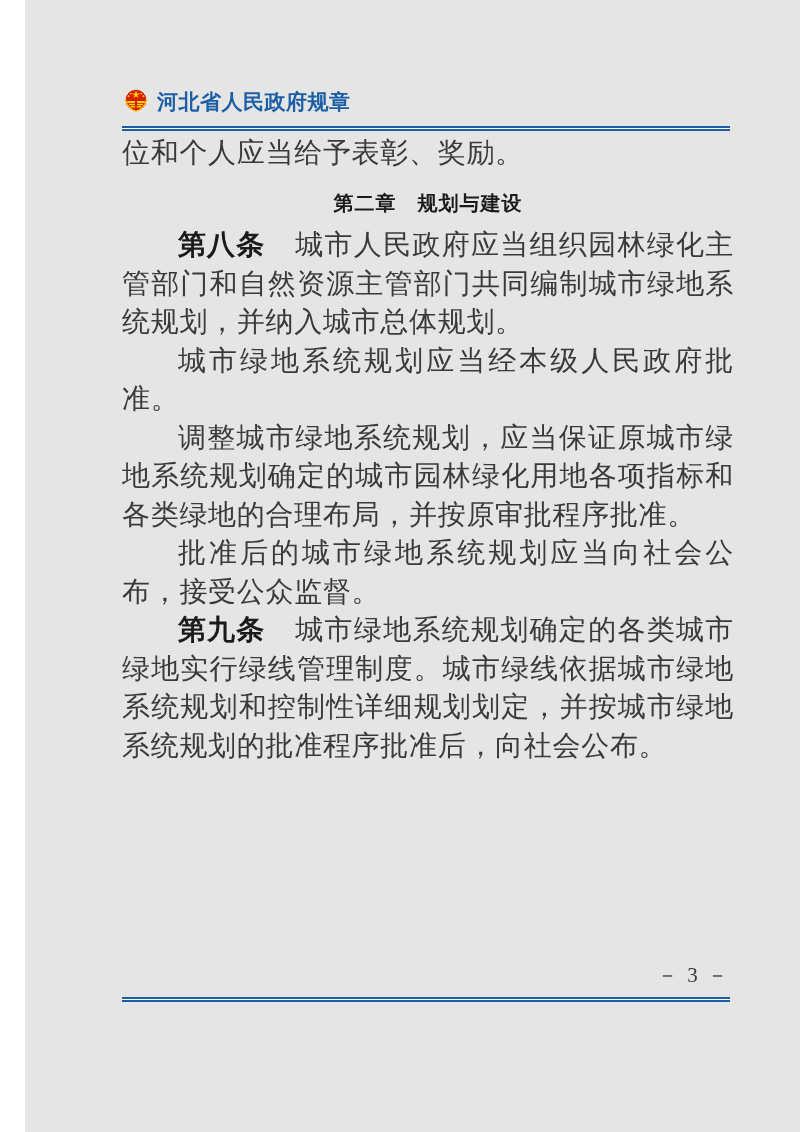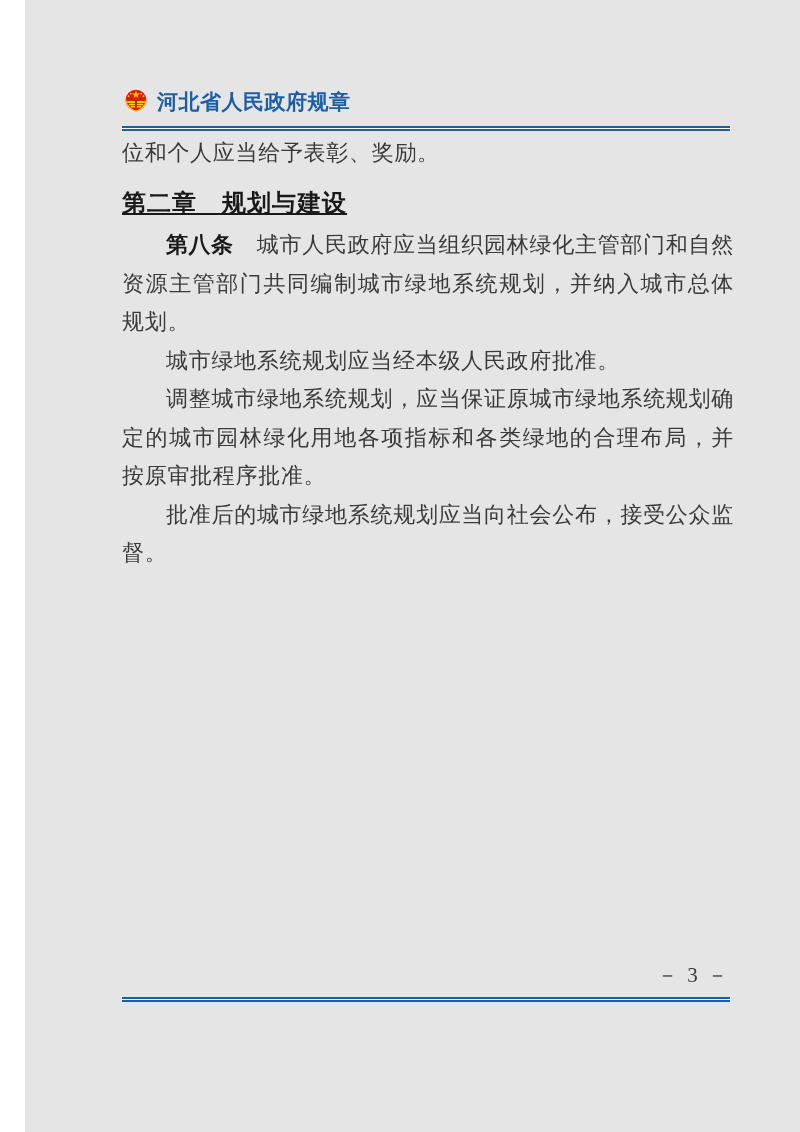--- a/index.html
+++ b/index.html
@@ -72,41 +72,40 @@
   .content {
     position: absolute;
     left: 97px;
     top: 134px;
     width: 612px;
     color: #363636;
   }
 
   .para {
     font-family: "Liberation Serif", "DejaVu Serif", serif;
-    font-size: 22px;
+    font-size: 28px;
     line-height: 38.5px;
     text-align: justify;
     text-justify: inter-ideograph;
     margin: 0;
     color: #3a3a3a;
     letter-spacing: 0.7px;
   }
 
   .para.indent { text-indent: 2em; }
 
   .chapter-heading {
     font-family: "Liberation Sans", "DejaVu Sans", sans-serif;
     font-weight: bold;
-    font-size: 24px;
+    font-size: 20px;
     line-height: 38.5px;
-    text-align: left;
+    text-align: center;
     color: #1a1a1a;
     margin: 0;
     letter-spacing: 1px;
-    text-decoration: underline;
   }
 
   .spacer-sm { height: 11px; }
   .spacer-xs { height: 4px; }
 
   .article-label {
     font-family: "Liberation Sans", "DejaVu Sans", sans-serif;
     font-weight: bold;
     color: #1a1a1a;
     letter-spacing: 0.5px;
@@ -176,20 +175,21 @@
 
     <p class="para indent"><span class="article-label">第八条</span><span class="gap"></span><span>城市人民政府应当组织园林绿化主管部门和自然资源主管部门共同编制城市绿地系统规划，并纳入城市总体规划。</span></p>
 
     <p class="para indent"><span>城市绿地系统规划应当经本级人民政府批准。</span></p>
 
     <p class="para indent"><span>调整城市绿地系统规划，应当保证原城市绿地系统规划确定的城市园林绿化用地各项指标和各类绿地的合理布局，并按原审批程序批准。</span></p>
 
 
     <p class="para indent"><span>批准后的城市绿地系统规划应当向社会公布，接受公众监督。</span></p>
 
+    <p class="para indent"><span class="article-label">第九条</span><span class="gap"></span><span>城市绿地系统规划确定的各类城市绿地实行绿线管理制度。城市绿线依据城市绿地系统规划和控制性详细规划划定，并按城市绿地系统规划的批准程序批准后，向社会公布。</span></p>
 
 
   </div>
 
   <div class="page-number">－ 3 －</div>
 
   <div class="rule rule-bottom"></div>
 
 
 </div>

